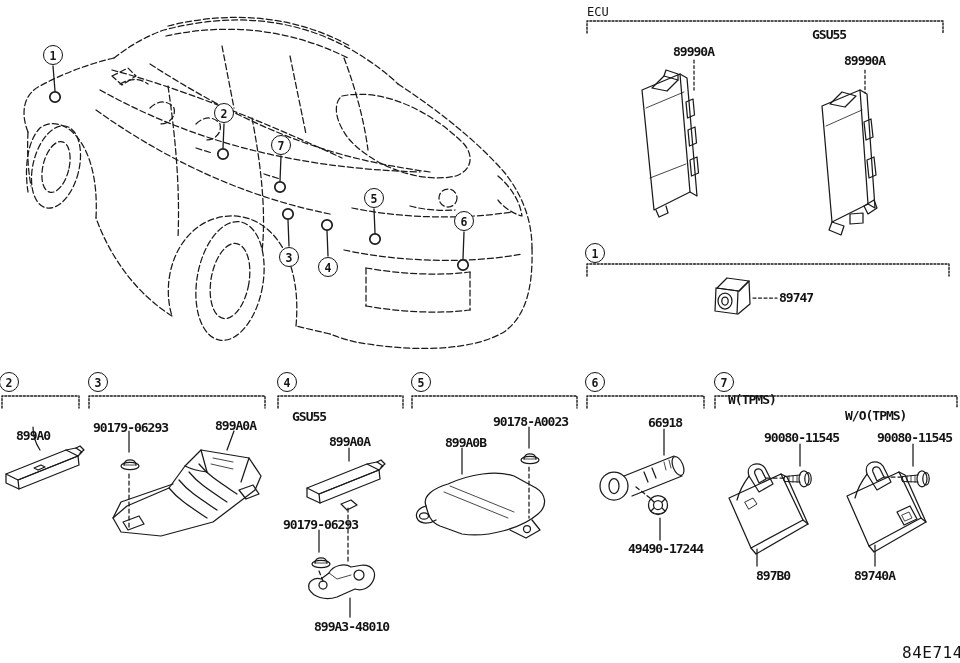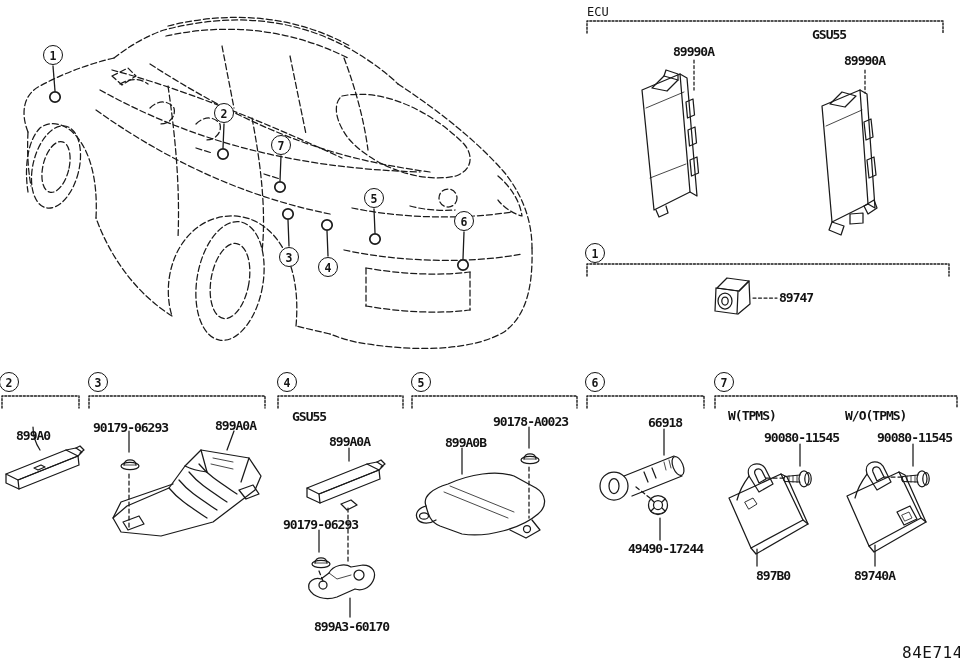--- a/index.html
+++ b/index.html
@@ -284,29 +284,29 @@
 <span class="lbl" style="left:779px;top:290px">89747</span>
 
 <span class="lbl" style="left:16px;top:428px">899A0</span>
 
 <span class="lbl" style="left:93px;top:420px">90179-06293</span>
 <span class="lbl" style="left:215px;top:418px">899A0A</span>
 
 <span class="lbl u" style="left:292px;top:409px">GSU55</span>
 <span class="lbl" style="left:329px;top:434px">899A0A</span>
 <span class="lbl" style="left:283px;top:517px">90179-06293</span>
-<span class="lbl" style="left:314px;top:619px">899A3-60170</span>
+<span class="lbl" style="left:314px;top:619px">899A3-48010</span>
 
 <span class="lbl" style="left:493px;top:414px">90178-A0023</span>
 <span class="lbl" style="left:445px;top:435px">899A0B</span>
 
 <span class="lbl" style="left:648px;top:415px">66918</span>
 <span class="lbl" style="left:628px;top:541px">49490-17244</span>
 
-<span class="lbl u" style="left:728px;top:408px">W(TPMS)</span>
+<span class="lbl u" style="left:728px;top:392px">W(TPMS)</span>
 <span class="lbl" style="left:764px;top:430px">90080-11545</span>
 <span class="lbl" style="left:756px;top:568px">897B0</span>
 <span class="lbl u" style="left:845px;top:408px">W/O(TPMS)</span>
 <span class="lbl" style="left:877px;top:430px">90080-11545</span>
 <span class="lbl" style="left:854px;top:568px">89740A</span>
 
 <span class="lbl code" style="left:902px;top:643px">84E714B</span>
 
 <span class="co" style="left:43px;top:45px">1</span>
 <span class="co" style="left:214px;top:103px">2</span>

